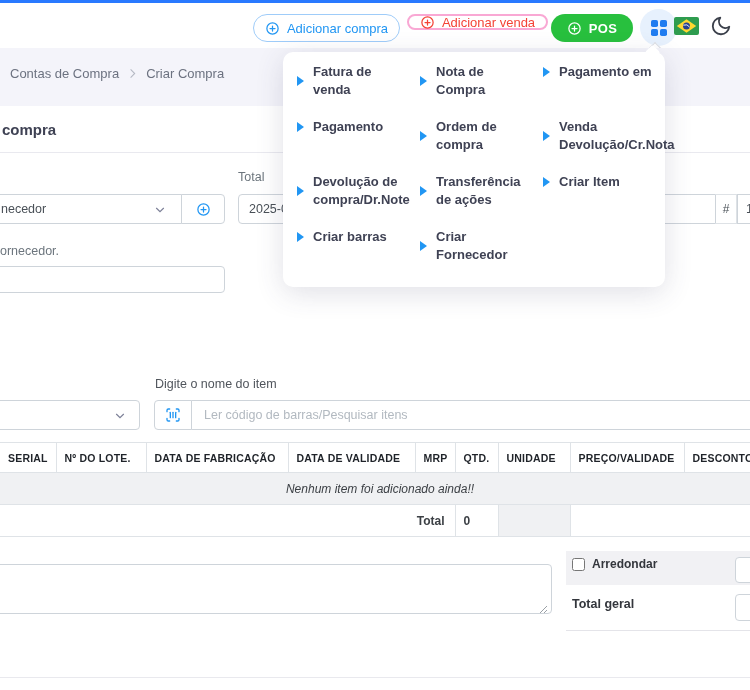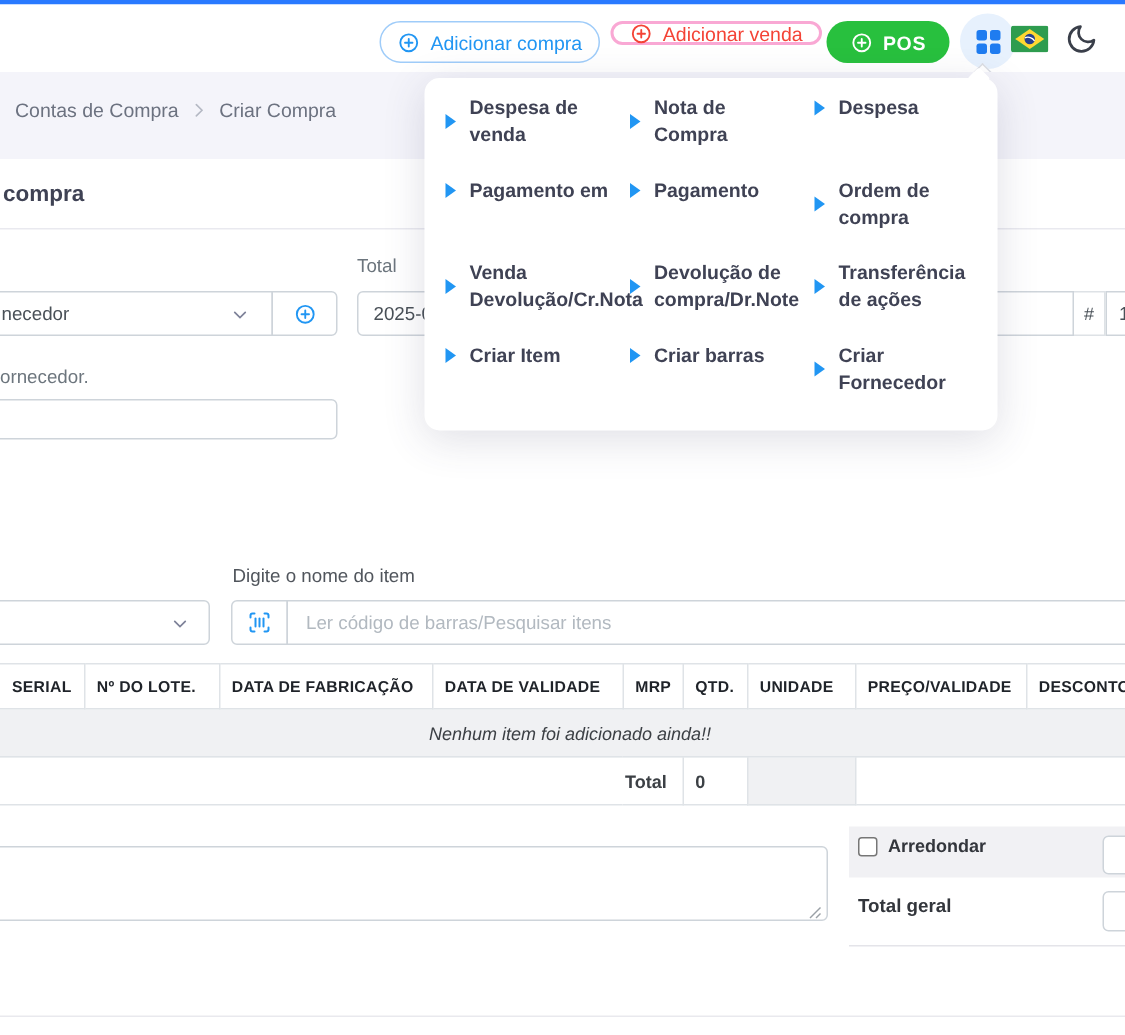--- a/index.html
+++ b/index.html
@@ -283,34 +283,30 @@
   <input class="abs inputlike sum-in2" style="">
   <div class="abs sum-div"></div>
 
   <div class="abs bottom-line"></div>
 
   <div class="abs qmenu">
     <div class="qmenu-caret"></div>
     <div class="qgrid">
       <div class="qm-item">
           <span class="tri"></span>
-          <span class="qm-label">Despesa de
+          <span class="qm-label">Fatura de
 venda</span>
         </div>
       <div class="qm-item">
           <span class="tri"></span>
           <span class="qm-label">Nota de
 Compra</span>
         </div>
       <div class="qm-item">
           <span class="tri"></span>
-          <span class="qm-label">Despesa</span>
-        </div>
-      <div class="qm-item">
-          <span class="tri"></span>
           <span class="qm-label">Pagamento em</span>
         </div>
       <div class="qm-item">
           <span class="tri"></span>
           <span class="qm-label">Pagamento</span>
         </div>
       <div class="qm-item">
           <span class="tri"></span>
           <span class="qm-label">Ordem de
 compra</span>

